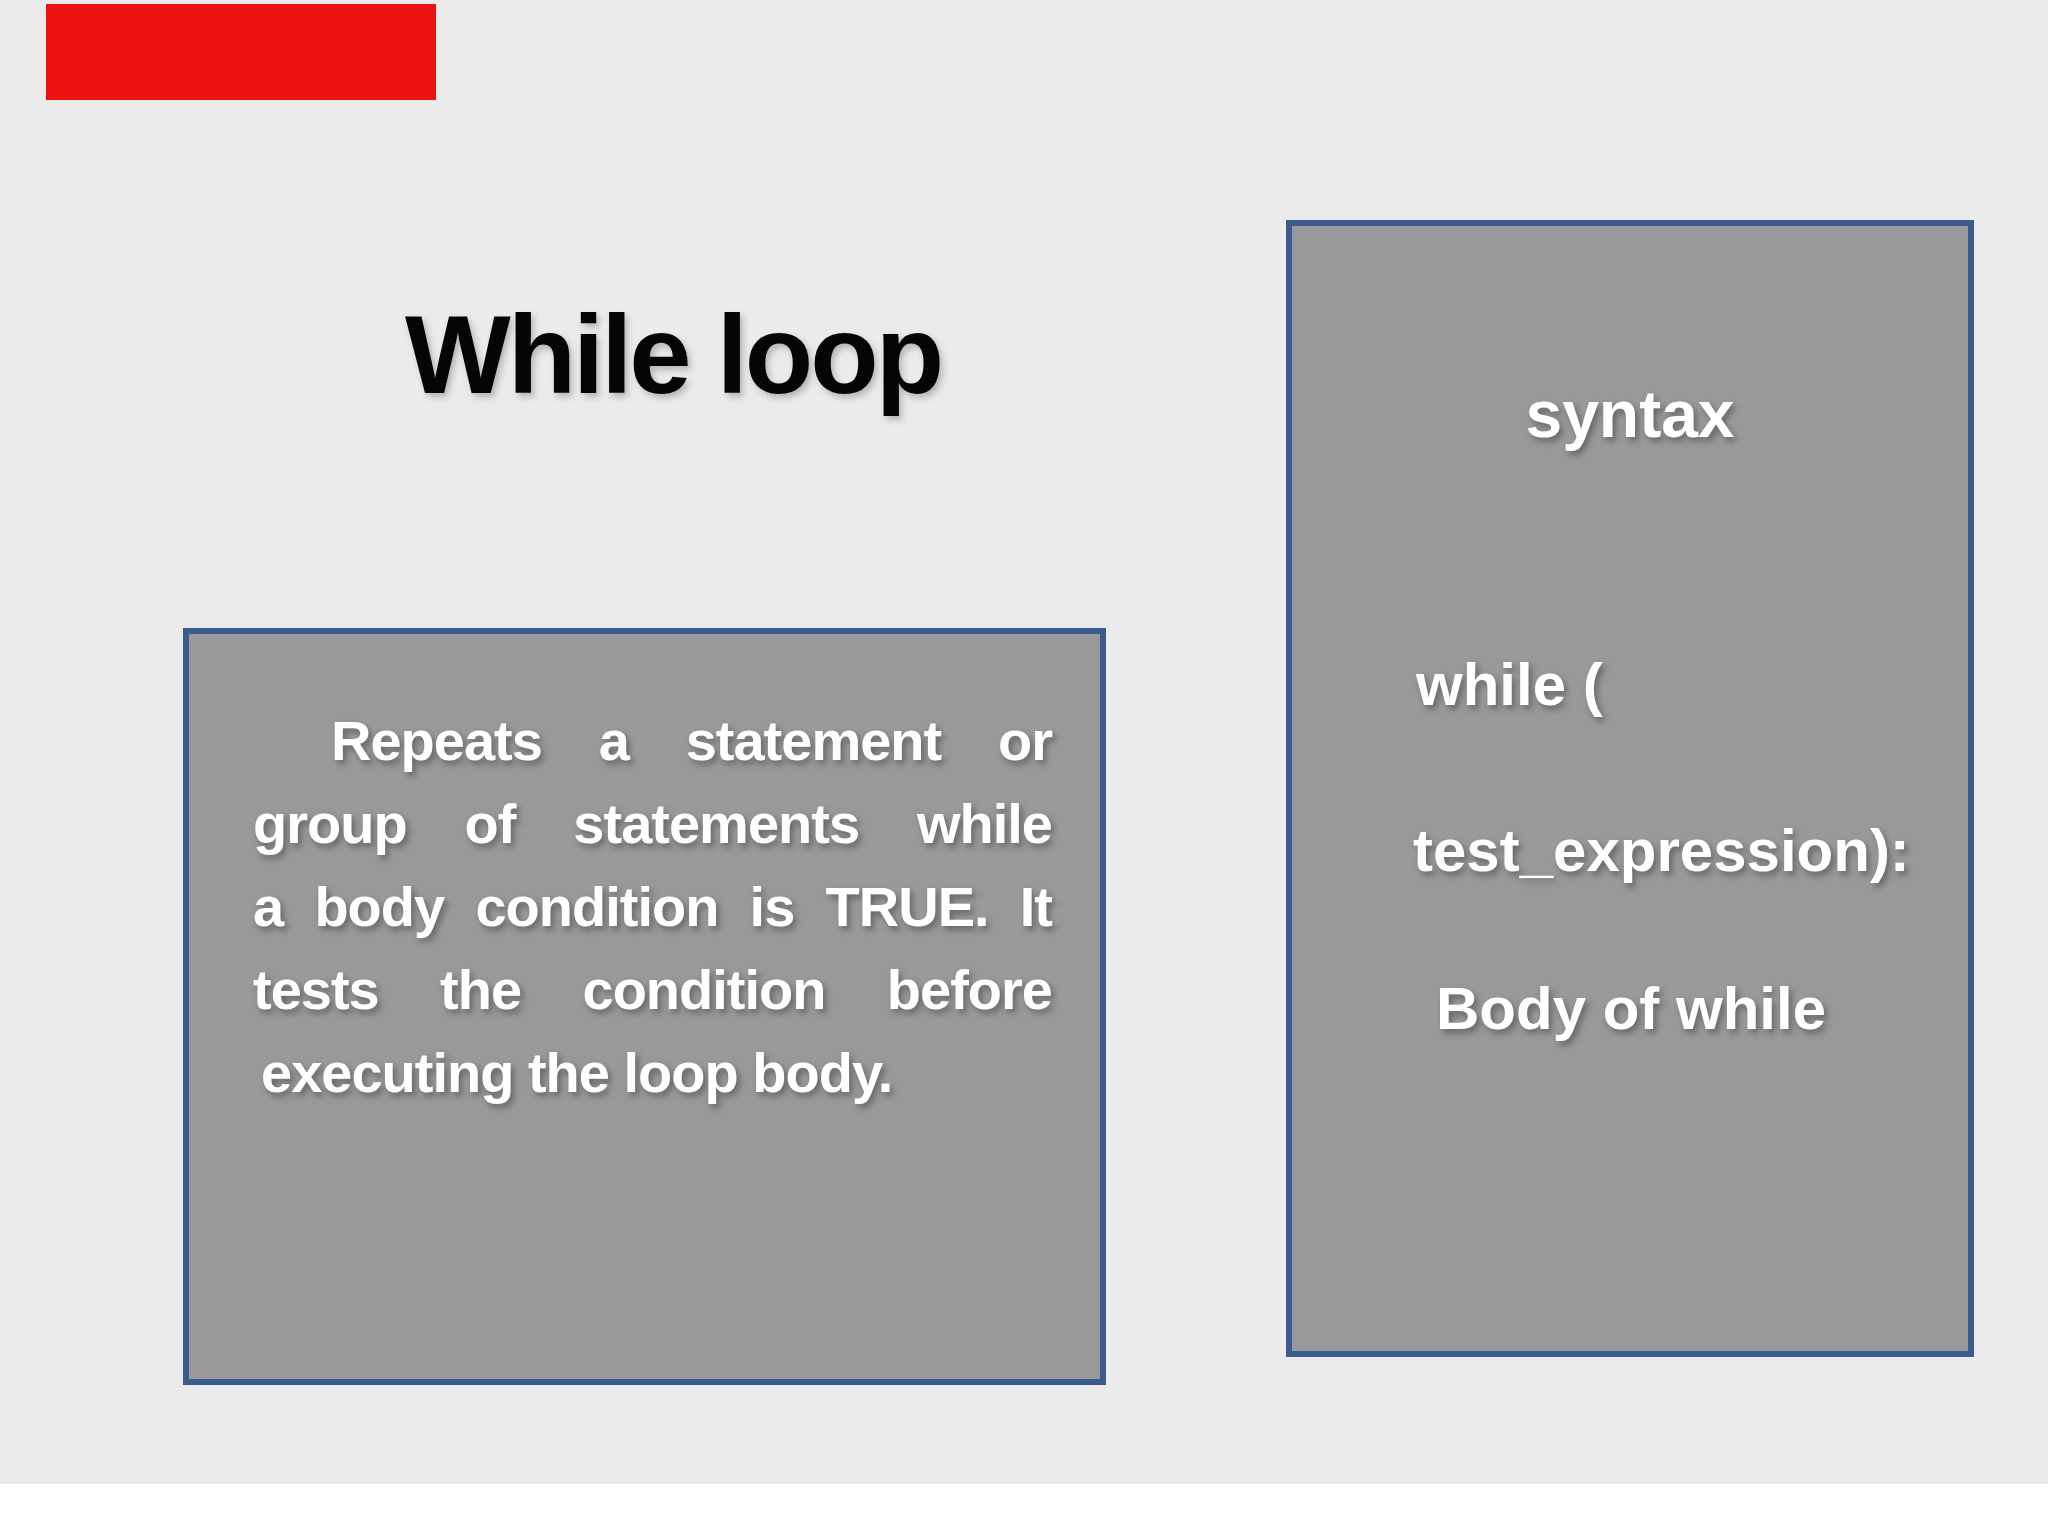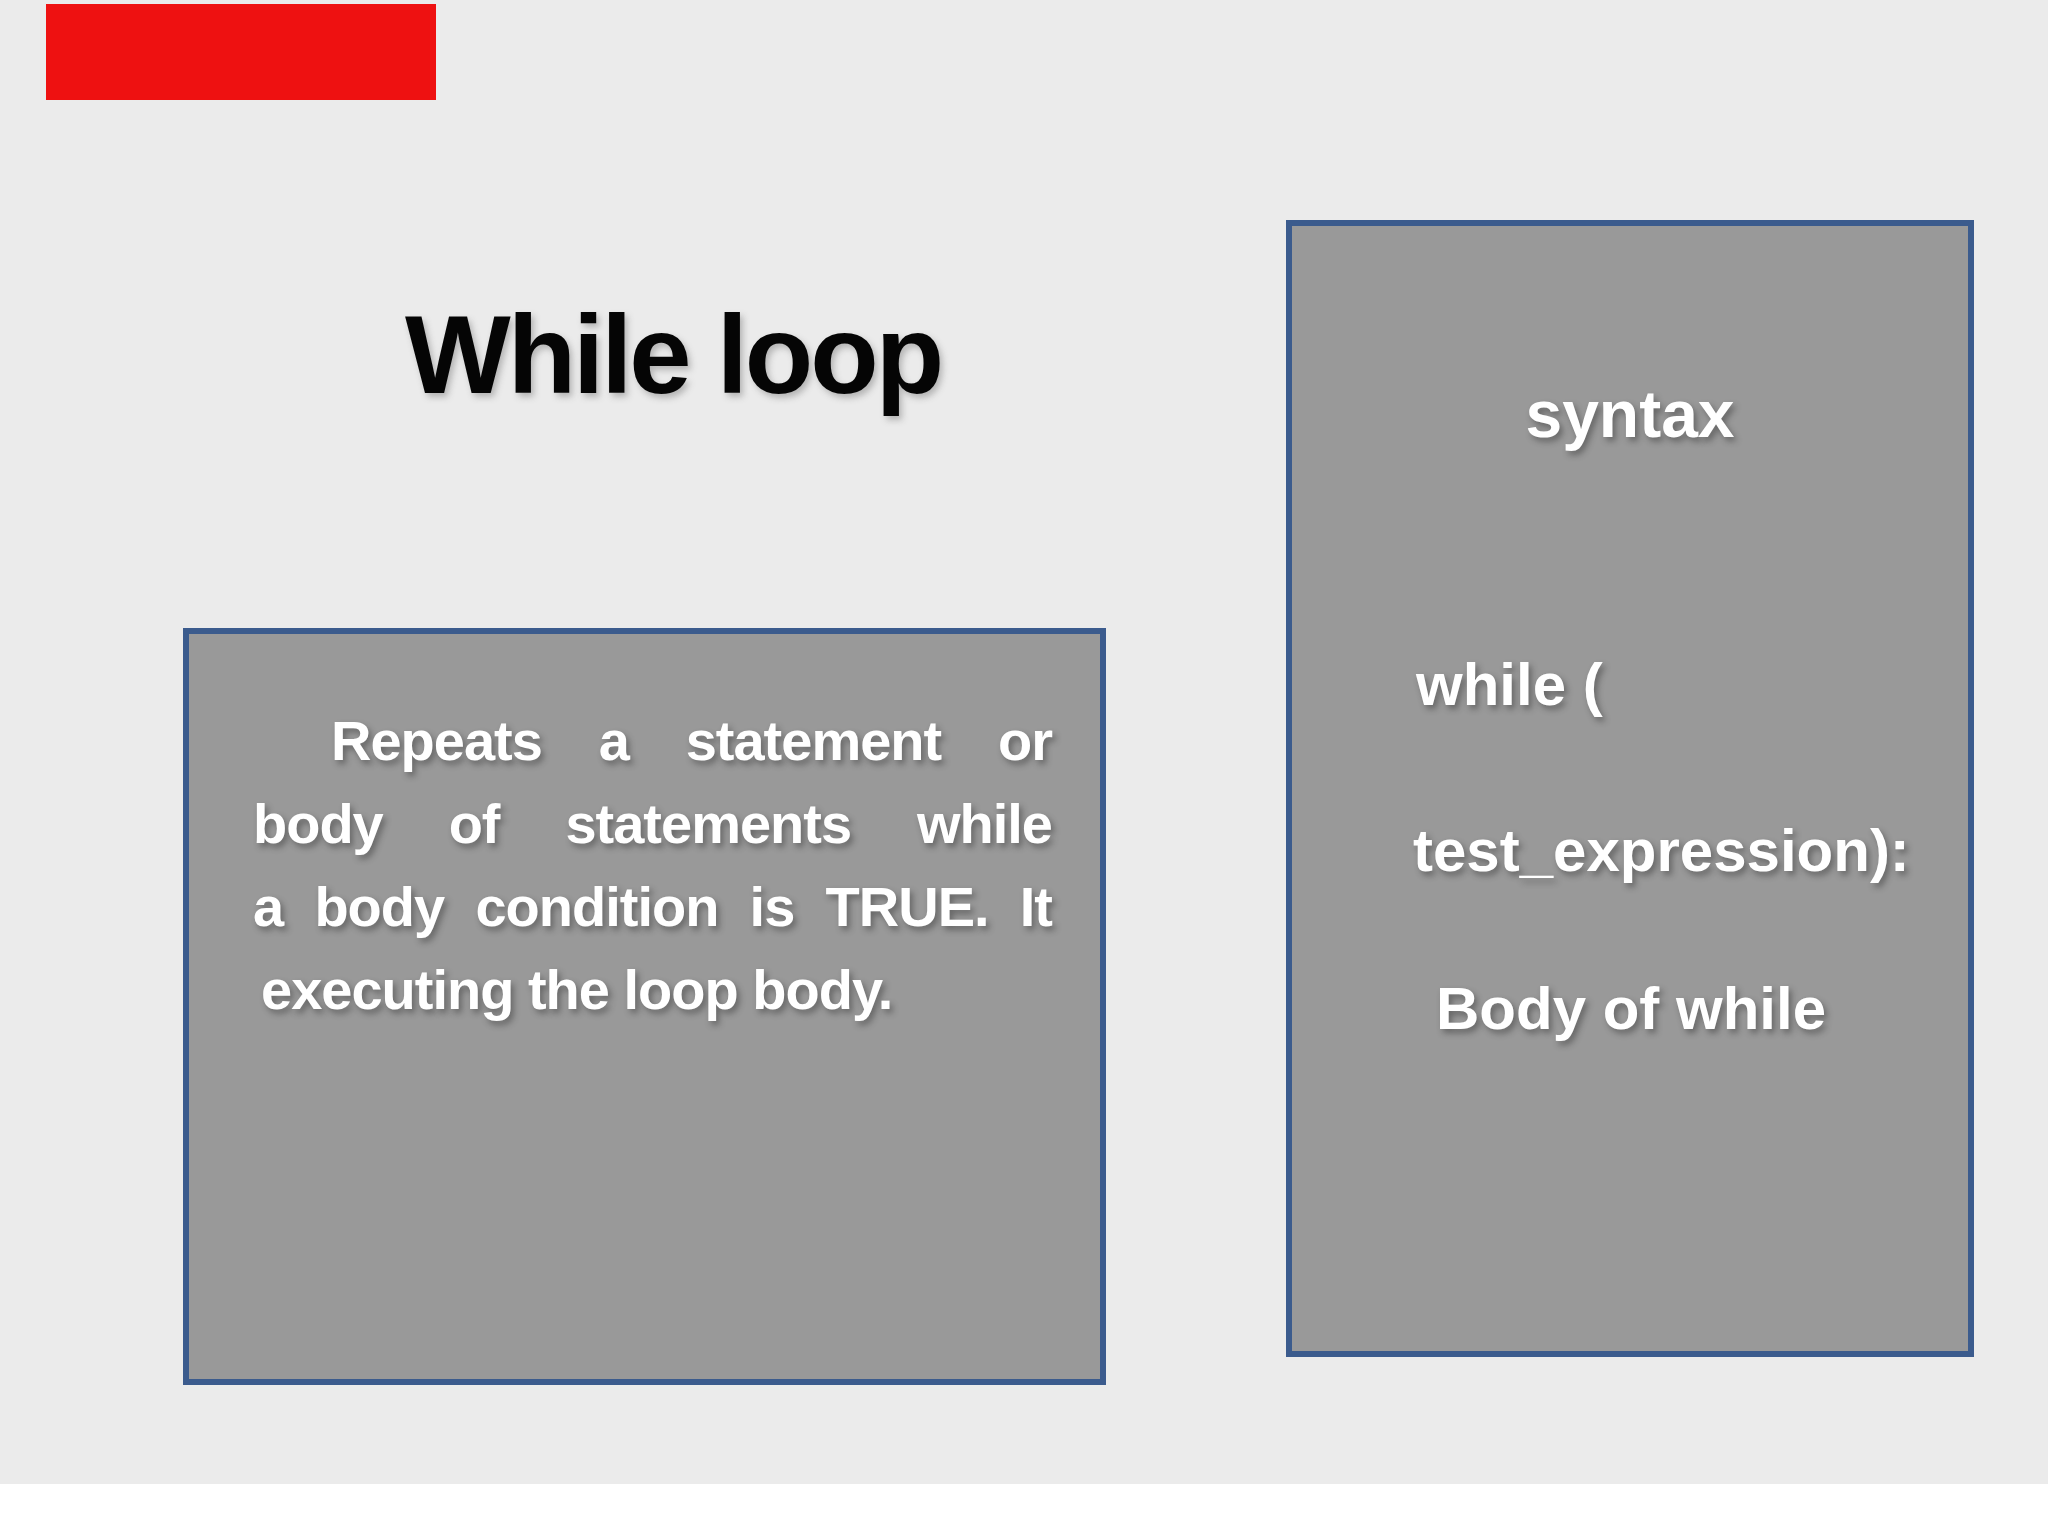--- a/index.html
+++ b/index.html
@@ -91,22 +91,23 @@
 
 <div class="slide">
 
   <div class="red-bar"></div>
 
   <div class="page-title">While loop</div>
 
   <div class="gray-box desc-box">
     <div class="desc-text">
       <div class="desc-line first">Repeats a statement or</div>
-      <div class="desc-line">body of statements while</div>
+      <div class="desc-line">group of statements while</div>
       <div class="desc-line">a body condition is TRUE. It</div>
+      <div class="desc-line">tests the condition before</div>
       <div class="desc-line last">executing the loop body.</div>
     </div>
   </div>
 
   <div class="gray-box syntax-box">
     <div class="syntax-heading">syntax</div>
     <div class="syntax-line l0">while (</div>
     <div class="syntax-line l2">Body of while</div>
     <div class="syntax-line l1">test_expression):</div>
   </div>

